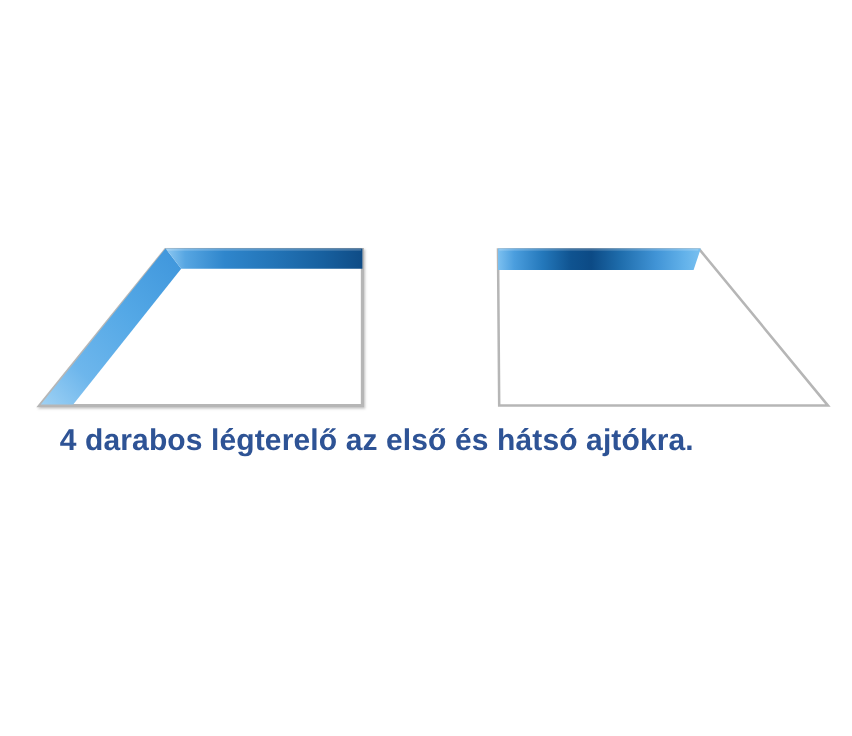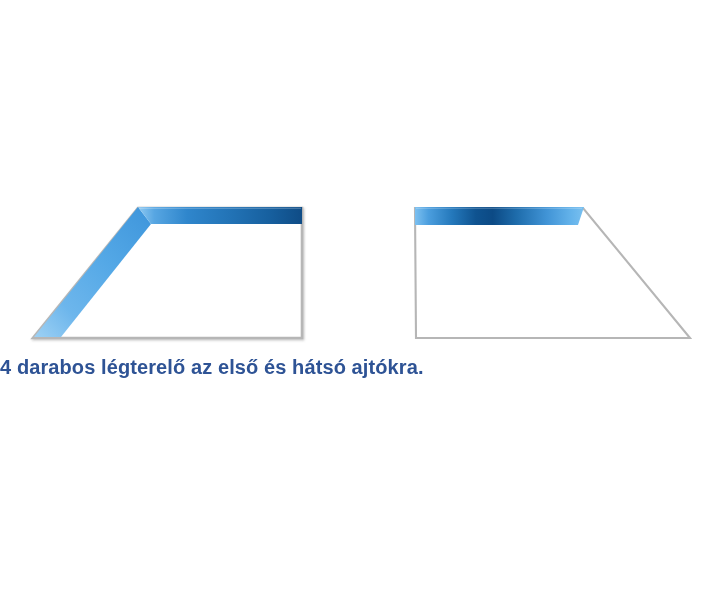--- a/index.html
+++ b/index.html
@@ -25,23 +25,24 @@
     top: 0;
     width: 710px;
     height: 613px;
     display: block;
   }
   #caption {
     position: absolute;
     left: 0;
     top: 352px;
     width: 628px;
+    text-align: center;
     font-family: "Liberation Sans", sans-serif;
     font-weight: bold;
-    font-size: 20px;
+    font-size: 25px;
     letter-spacing: 0.1px;
     line-height: 30px;
     color: #2E5395;
     white-space: nowrap;
   }
 </style>
 </head>
 <body>
 
 <div id="stage">

